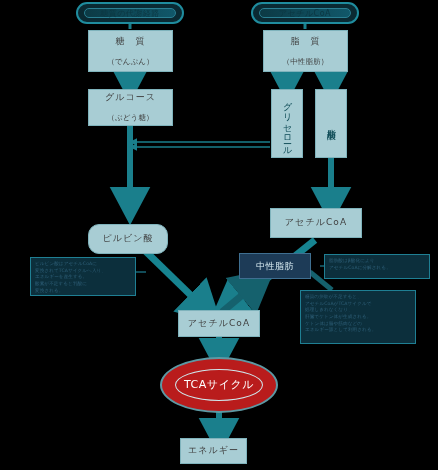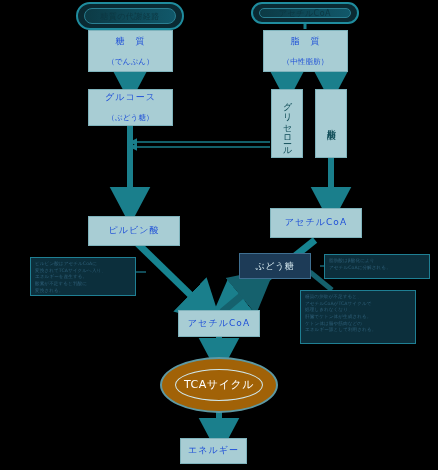--- a/index.html
+++ b/index.html
@@ -3,21 +3,21 @@
 <meta charset="utf-8">
 <style>
   html,body{margin:0;padding:0;background:#000;}
   body{width:438px;height:470px;position:relative;overflow:hidden;
        font-family:"DejaVu Sans","Liberation Sans",sans-serif;}
   #stage{position:absolute;inset:0;width:438px;height:470px;}
 
   .node{position:absolute;box-sizing:border-box;
         background:#a8cdd4;border:1px solid #7fb3bc;
         display:flex;flex-direction:column;align-items:center;justify-content:center;
-        color:#1d4ed8;text-align:center;line-height:1.25;}
+        color:#404040;text-align:center;line-height:1.25;}
   .node .t1{font-size:9px;letter-spacing:.12em;}
   .node .t2{font-size:7.5px;letter-spacing:.02em;margin-top:10px;font-family:Liberation Serif, serif;}
 
   .vnode{position:absolute;box-sizing:border-box;
          background:#a8cdd4;border:1px solid #7fb3bc;
          display:flex;align-items:center;justify-content:center;
          color:#0d4a55;}
   .vnode span{writing-mode:vertical-rl;text-orientation:upright;
               font-size:9px;letter-spacing:.10em;}
 
@@ -31,21 +31,21 @@
           background:linear-gradient(90deg,#0c3a45,#11586a);
           display:flex;align-items:center;justify-content:center;}
   .header .htxt{font-size:8px;color:#0c3742;letter-spacing:.06em;white-space:nowrap;}
 
   .dark{position:absolute;box-sizing:border-box;
         background:#1d3b57;border:1px solid #3f6f91;
         display:flex;align-items:center;justify-content:center;
         color:#d9ecf2;font-size:9px;letter-spacing:.06em;}
 
   .ellipse{position:absolute;box-sizing:border-box;border-radius:50%;
-           background:#a16207;border:2px solid #5d99a4;
+           background:#b91c1c;border:2px solid #5d99a4;
            display:flex;align-items:center;justify-content:center;}
   .ellipse .inner{box-sizing:border-box;width:78%;height:62%;border-radius:50%;
            border:1px solid #cfe7ec;display:flex;align-items:center;justify-content:center;}
   .ellipse .etxt{font-size:11px;color:#ffffff;letter-spacing:.05em;}
 
   .note{position:absolute;box-sizing:border-box;
         background:#0c2f3c;border:1px solid #1f7f93;
         padding:3px 4px;overflow:hidden;}
   .note .nline{font-size:4.6px;line-height:1.45;color:#2e5f78;
         letter-spacing:.02em;white-space:nowrap;}
@@ -95,21 +95,21 @@
     <line x1="310" y1="272" x2="332" y2="290" stroke="#15616d" stroke-width="5"></line>
 
     <line x1="219" y1="337" x2="219" y2="357" stroke="#1a7f8c" stroke-width="6" marker-end="url(#ah)"></line>
 
     <line x1="219" y1="411" x2="219" y2="437" stroke="#1a7f8c" stroke-width="6" marker-end="url(#ah)"></line>
 
     <line x1="136" y1="272" x2="146" y2="272" stroke="#1f7f93" stroke-width="1.2"></line>
     <line x1="320" y1="266" x2="330" y2="266" stroke="#1f7f93" stroke-width="1.2"></line>
   </svg>
 
-  <div class="header" style="left:76px;top:2px;width:108px;height:28px;">
+  <div class="header" style="left:76px;top:2px;width:108px;height:22px;">
     <div class="hinner">
       <span class="htxt">糖質の代謝経路</span>
     </div>
   </div>
 
   <div class="header" style="left:251px;top:2px;width:108px;height:22px;">
     <div class="hinner">
       <span class="htxt">アセチルCoA</span>
     </div>
   </div>
@@ -130,30 +130,30 @@
   </div>
 
   <div class="vnode" style="left:271px;top:89px;width:32px;height:69px;">
     <span>グリセロール</span>
   </div>
 
   <div class="vnode" style="left:315px;top:89px;width:32px;height:69px;">
     <span>脂肪酸</span>
   </div>
 
-  <div class="node" style="left:88px;top:216px;width:92px;height:30px;">
+  <div class="node" style="left:88px;top:224px;width:80px;height:30px;border-radius:11px;">
     <div class="t1">ピルビン酸</div>
   </div>
 
   <div class="node" style="left:270px;top:208px;width:92px;height:30px;">
     <div class="t1">アセチルCoA</div>
   </div>
 
   <div class="dark" style="left:239px;top:253px;width:72px;height:26px;">
-    <span>ぶどう糖</span>
+    <span>中性脂肪</span>
   </div>
 
   <div class="node" style="left:178px;top:310px;width:82px;height:27px;">
     <div class="t1">アセチルCoA</div>
   </div>
 
   <div class="ellipse" style="left:160px;top:357px;width:118px;height:56px;">
     <div class="inner">
       <span class="etxt">TCAサイクル</span>
     </div>

